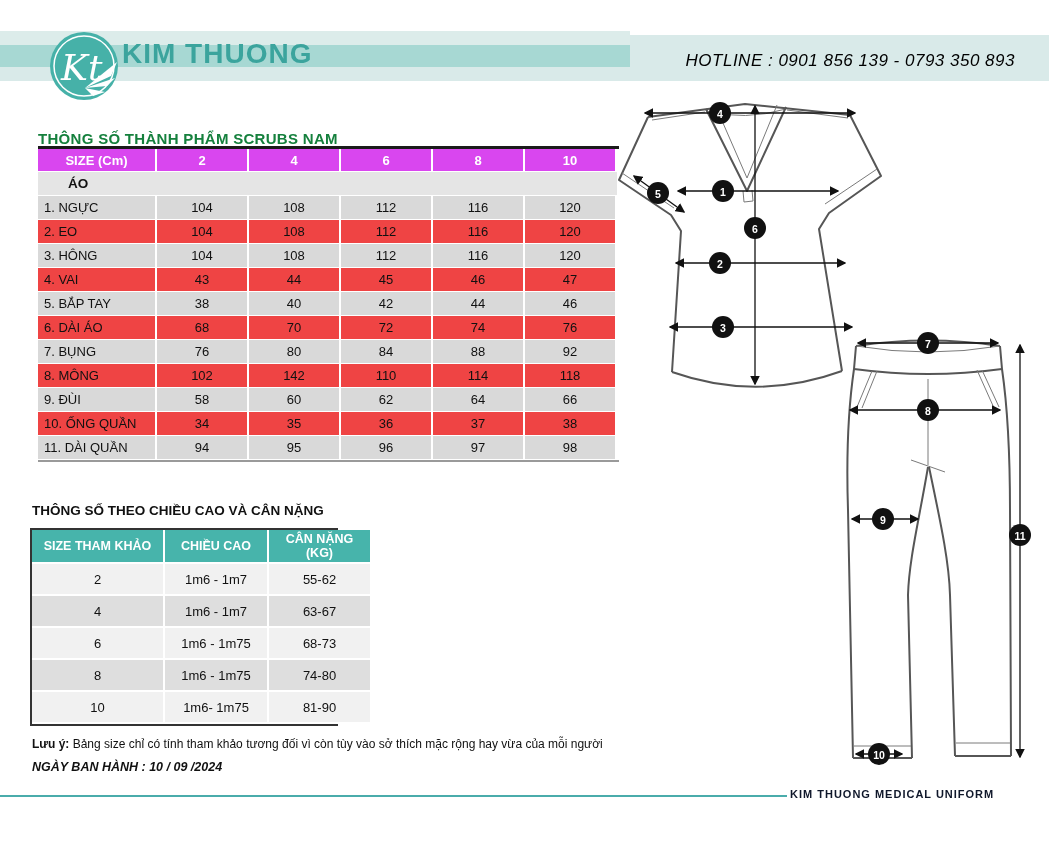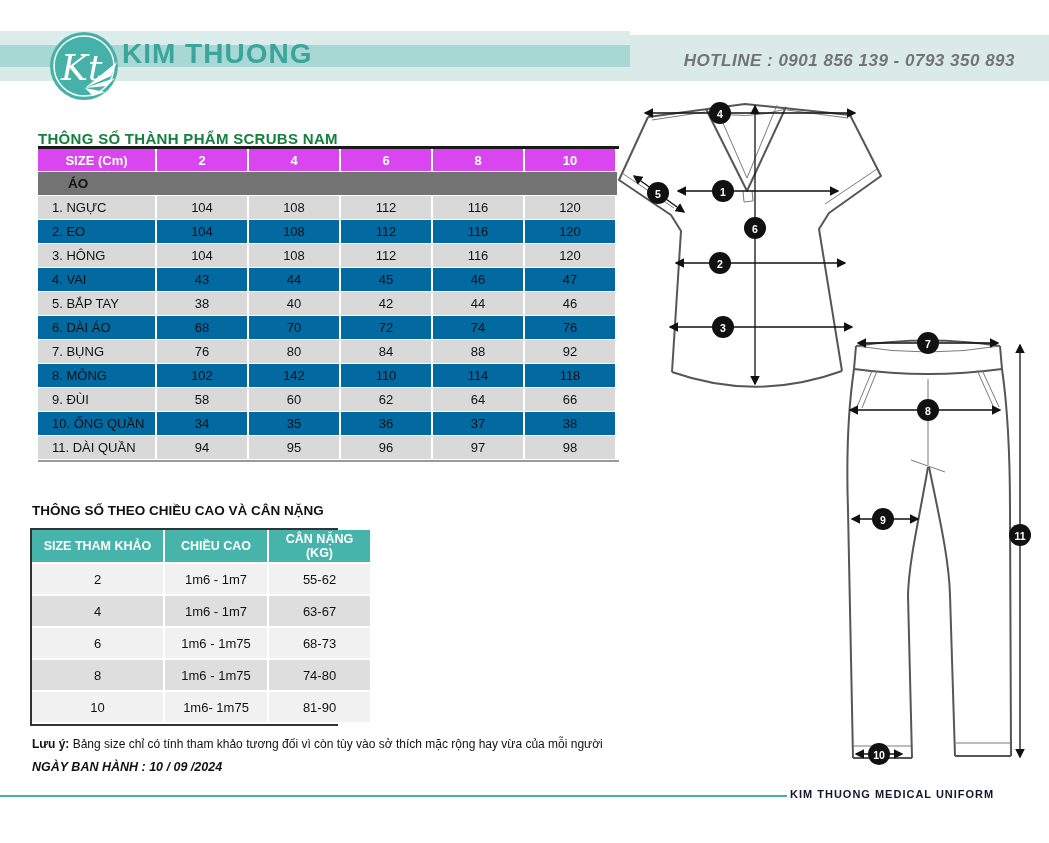--- a/index.html
+++ b/index.html
@@ -6,41 +6,41 @@
   body { width:1049px; height:843px; background:#fff; position:relative;
          font-family:"Liberation Sans","DejaVu Sans",sans-serif; color:#111; }
   .abs { position:absolute; }
 
   
   .stripe-base { left:0; top:35px; width:1049px; height:46px; background:#d9eae9; }
   .stripe-top  { left:0; top:31px; width:630px; height:14px; background:#dcecea; }
   .stripe-mid  { left:0; top:45px; width:630px; height:22px; background:#a7d8d3; }
   .brand-word { left:122px; top:38px; font-size:28px; font-weight:bold;
                 color:#3ba49d; letter-spacing:1px; }
-  .hotline { right:34px; top:51px; font-size:17px; font-weight:bold;
-             font-style:italic; color:#737373; letter-spacing:.5px; }
+  .hotline { right:34px; top:51px; font-size:17px; font-weight:normal;
+             font-style:italic; color:#000000; letter-spacing:.5px; }
 
   
   .title1 { left:38px; top:118px; font-size:15px; font-weight:bold;
             color:#15803d; letter-spacing:.3px;margin-top:12px; }
   .title2 { left:32px; top:503px; font-size:13.5px; font-weight:bold; color:#111; }
 
   
   .t1 { left:38px; top:146px; width:581px; display:grid;
         grid-template-columns:119px 92px 92px 92px 92px 92px;
         border-top:3px solid #1a1a1a; border-bottom:2px solid #9a9a9a; }
   .t1 .c { height:24px; font-size:13px; display:flex; align-items:center;
            border-right:2px solid #fff; border-bottom:1.5px solid #fff; }
   .t1 .h { height:23px; background:#d946ef; color:#fff; font-weight:bold;
            justify-content:center; }
-  .t1 .lab { padding-left:14px; }
+  .t1 .lab { padding-left:6px; }
   .t1 .val { justify-content:center; }
   .t1 .dark { background:#d9d9d9; }
-  .t1 .light { background:#0369a1; }
-  .t1 .sec { grid-column:1 / -1; background:#737373; font-weight:bold;
+  .t1 .light { background:#ef4444; }
+  .t1 .sec { grid-column:1 / -1; background:#e5e5e5; font-weight:bold;
              padding-left:30px; height:24px; display:flex; align-items:center;
              border-bottom:1px solid #fff; font-size:13.5px; }
 
   
   .t2 { left:30px; top:528px; width:308px; display:grid;
         grid-template-columns:133px 104px 103px; border:2px solid #333; }
   .t2 .c { font-size:13px; display:flex; align-items:center; justify-content:center;
            text-align:center; border-right:2px solid #fff; border-bottom:2px solid #fff; }
   .t2 .h { height:34px; background:#47b4ab; color:#fff; font-weight:bold;
            font-size:12.5px; line-height:1.15; padding:0 6px; }

